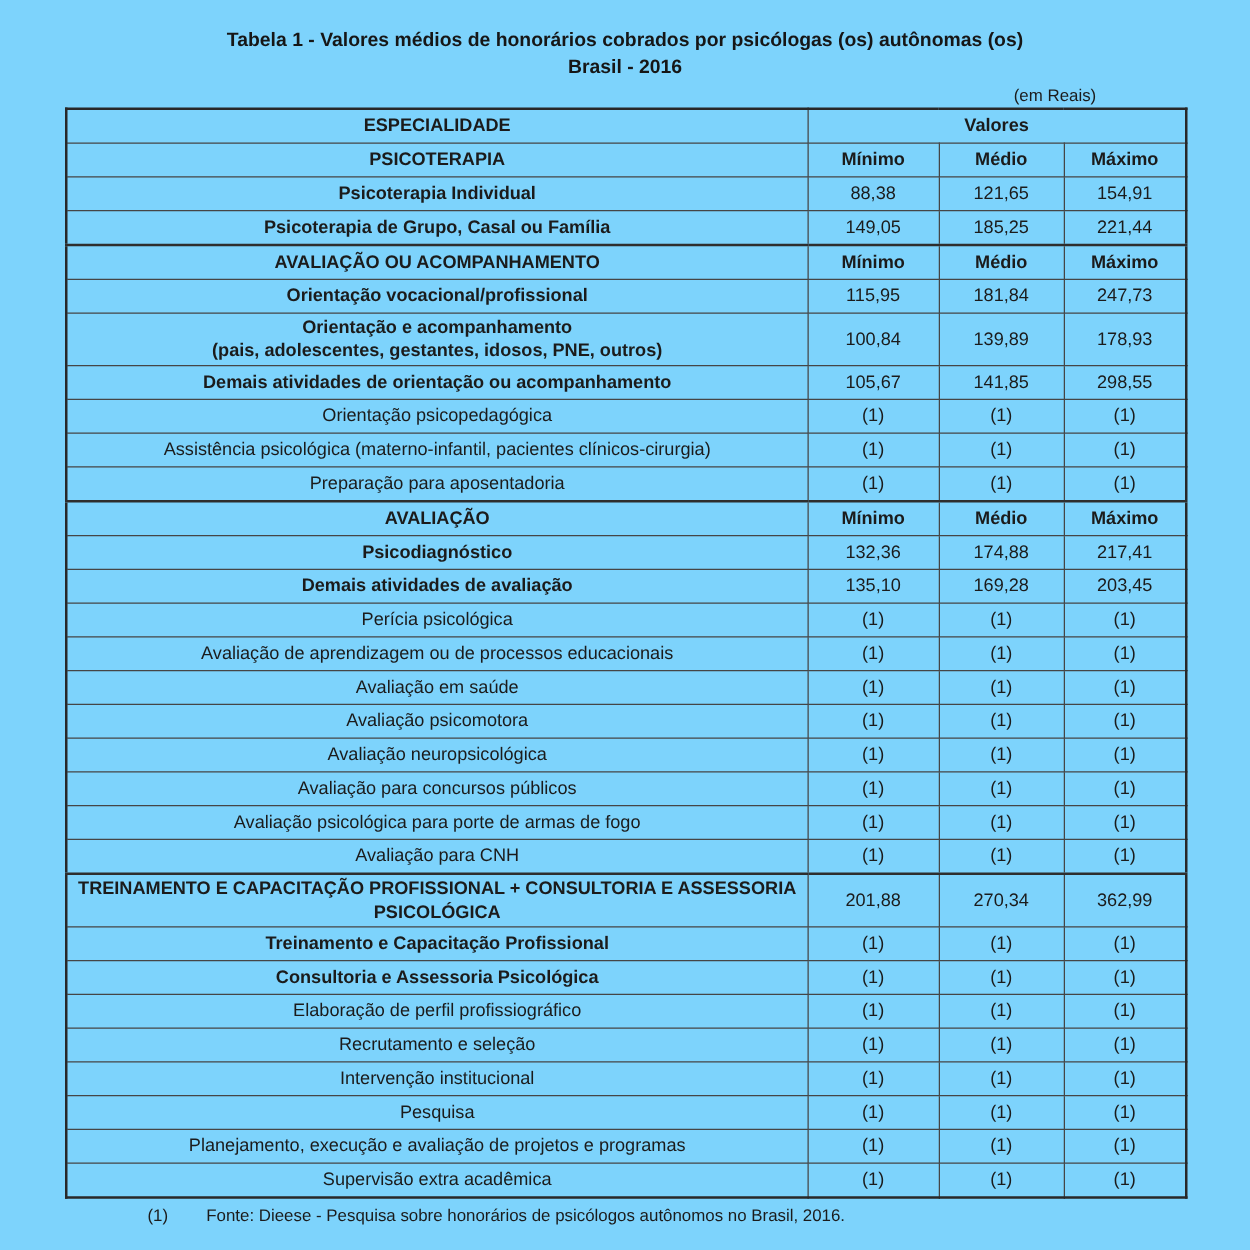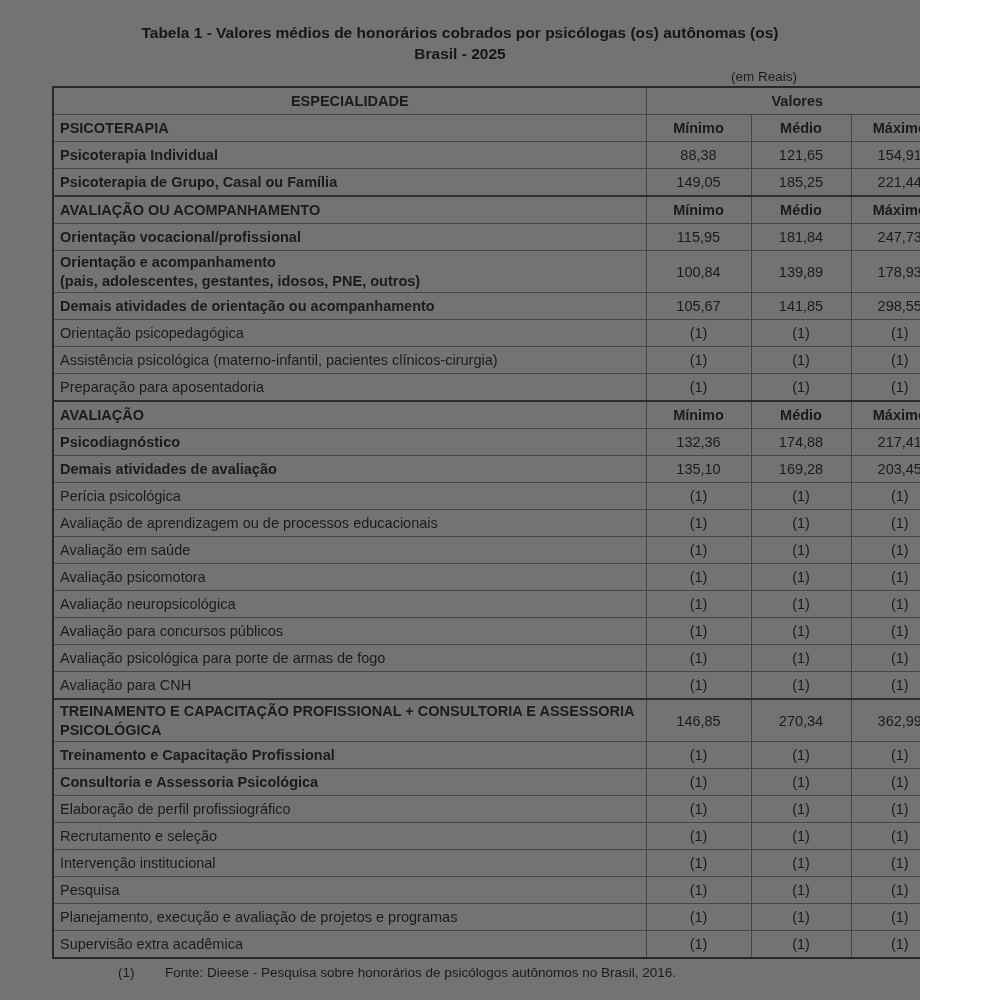--- a/index.html
+++ b/index.html
@@ -7,23 +7,23 @@
     padding: 0;
     background: #ffffff;
     width: 1000px;
     height: 1000px;
     font-family: "Liberation Sans", sans-serif;
     color: #1b1b1b;
     -webkit-font-smoothing: antialiased;
   }
   .page {
     position: relative;
-    width: 920px;
+    width: 1000px;
     height: 1000px;
-    background: #737373;
+    background: #7dd3fc;
     overflow: hidden;
   }
   .title-block {
     margin: 22px 60px 0 60px;
     text-align: center;
     font-weight: bold;
     font-size: 15.5px;
     line-height: 21px;
     color: #161616;
   }
@@ -53,21 +53,21 @@
   thead th {
     text-align: center;
     font-weight: bold;
     font-size: 14.5px;
     border-bottom: 1.5px solid #8f8f8f;
   }
   tbody tr:first-child td {
     border-top: 1.5px solid #8f8f8f;
   }
   .label-cell {
-    text-align: left;
+    text-align: center;
     padding-left: 8px;
     line-height: 18.5px;
     margin-left: 36px;
   }
   .value-cell {
     text-align: center;
   }
   .bold { font-weight: bold; }
   tr.section-top td { border-top: 2.5px solid #2e2e2e; }
   .footnotes {
@@ -83,21 +83,21 @@
   }
   .fn-text { flex: 1; }
 </style>
 </head>
 <body>
 
 <div class="page">
 
   <div class="title-block">
     <div>Tabela 1 - Valores médios de honorários cobrados por psicólogas (os) autônomas (os)</div>
-    <div>Brasil - 2025</div>
+    <div>Brasil - 2016</div>
   </div>
 
   <div class="unit-note">(em Reais)</div>
 
   <table class="fees">
     <colgroup>
       <col style="width:593px">
       <col style="width:105px">
       <col style="width:100px">
       <col style="width:98px">
@@ -230,21 +230,21 @@
           <td class="value-cell">(1)</td>
         </tr>
         <tr>
           <td class="label-cell">Avaliação para CNH</td>
           <td class="value-cell">(1)</td>
           <td class="value-cell">(1)</td>
           <td class="value-cell">(1)</td>
         </tr>
         <tr class="section-top">
           <td class="label-cell bold">TREINAMENTO E CAPACITAÇÃO PROFISSIONAL + CONSULTORIA E ASSESSORIA PSICOLÓGICA</td>
-          <td class="value-cell">146,85</td>
+          <td class="value-cell">201,88</td>
           <td class="value-cell">270,34</td>
           <td class="value-cell">362,99</td>
         </tr>
         <tr>
           <td class="label-cell bold">Treinamento e Capacitação Profissional</td>
           <td class="value-cell">(1)</td>
           <td class="value-cell">(1)</td>
           <td class="value-cell">(1)</td>
         </tr>
         <tr>

